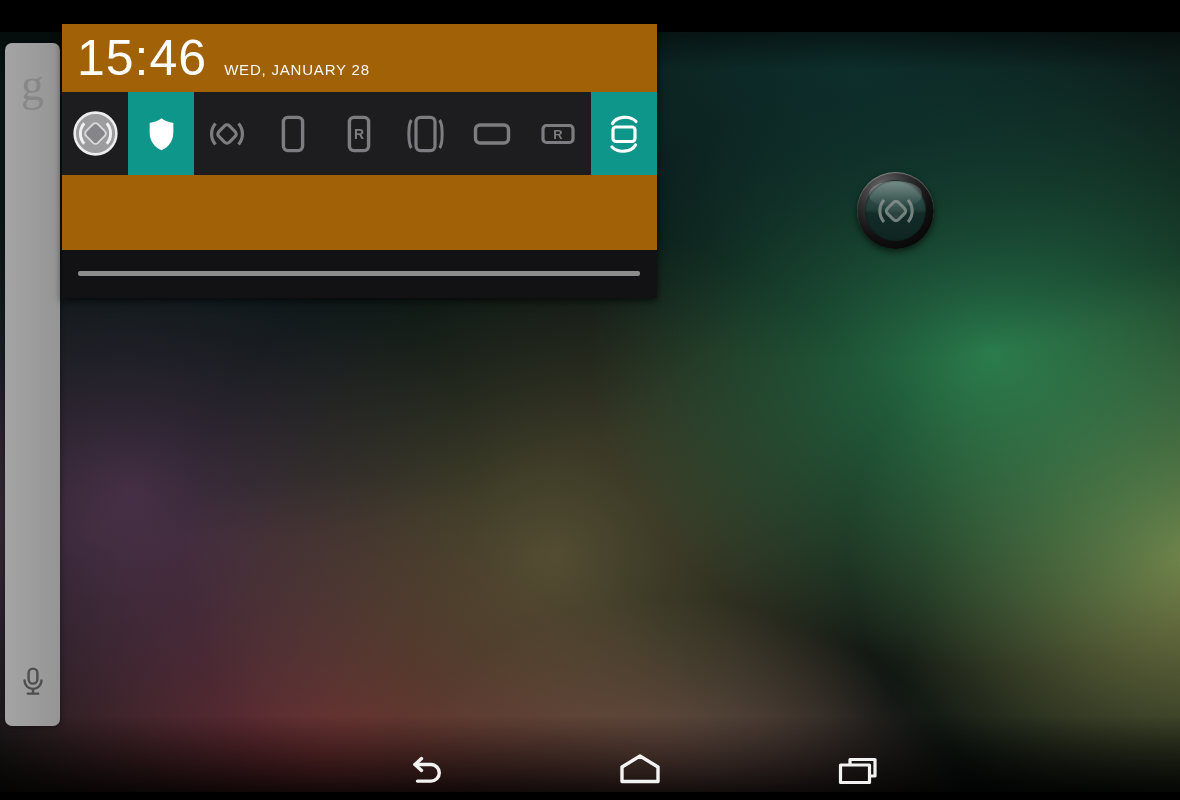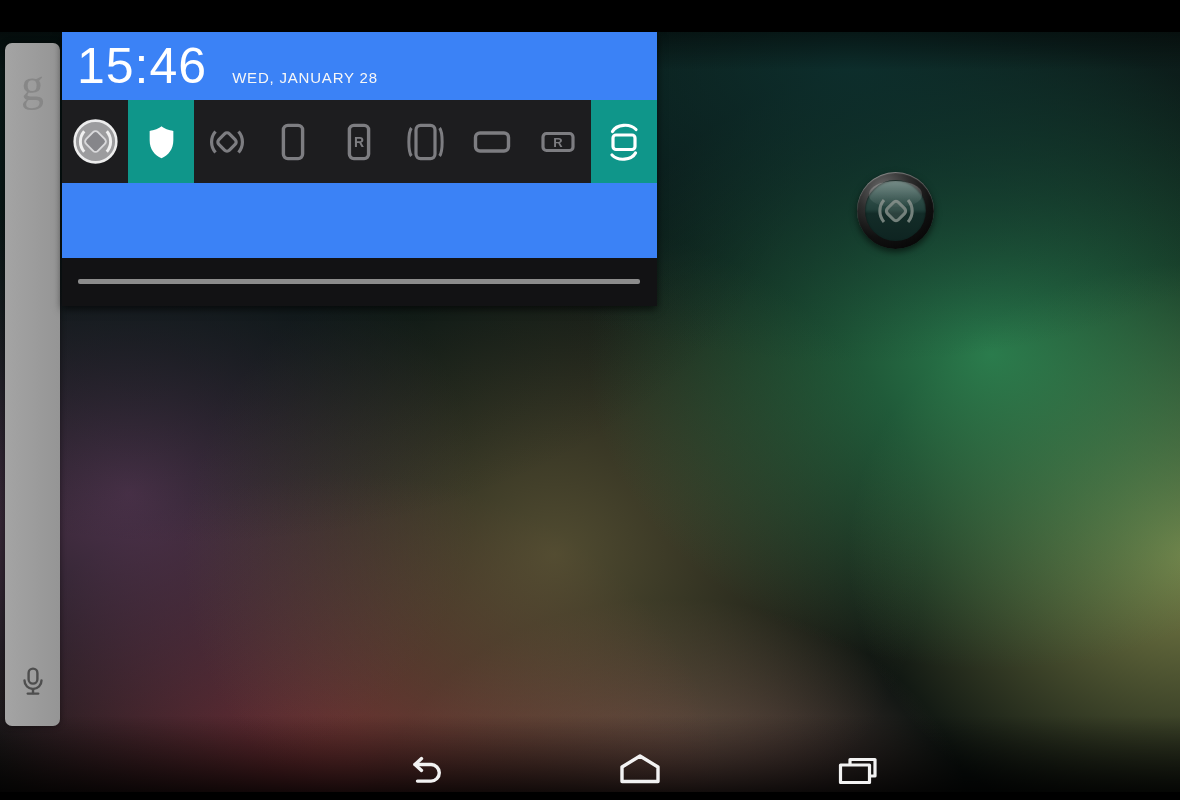--- a/index.html
+++ b/index.html
@@ -37,29 +37,29 @@
   }
   .g-logo{
     position:absolute;top:12px;left:0;width:55px;height:60px;
     display:flex;align-items:center;justify-content:center;
     font-family:"Liberation Serif",serif;font-size:46px;color:#878787;line-height:1;
   }
   .mic{position:absolute;left:50%;transform:translateX(-50%);bottom:26px;}
 
   
   .panel{
-    position:absolute;left:62px;top:32px;width:595px;height:274px;
-    background:#3b82f6;box-shadow:0 3px 8px rgba(0,0,0,.65);
+    position:absolute;left:62px;top:24px;width:595px;height:274px;
+    background:#a16207;box-shadow:0 3px 8px rgba(0,0,0,.65);
   }
   .clock-row{
     position:absolute;left:15px;top:0;height:68px;right:0;
     display:flex;align-items:baseline;
   }
   .time{color:#fff;font-size:50px;font-weight:300;letter-spacing:1px;line-height:68px;}
-  .date{color:#f7f7f7;font-size:15px;margin-left:25px;letter-spacing:.8px;}
+  .date{color:#f7f7f7;font-size:15px;margin-left:17px;letter-spacing:.8px;}
   .qs-row{
     position:absolute;left:0;top:68px;width:595px;height:83px;
     background:#1d1d1f;display:flex;
   }
   .qs-cell{flex:1 1 0;display:flex;align-items:center;justify-content:center;cursor:pointer;}
   .qs-cell.active{background:#0f968a;}
   .qs-cell svg{display:block;}
   .panel-footer{
     position:absolute;left:0;bottom:0;width:595px;height:48px;background:#121214;
   }

